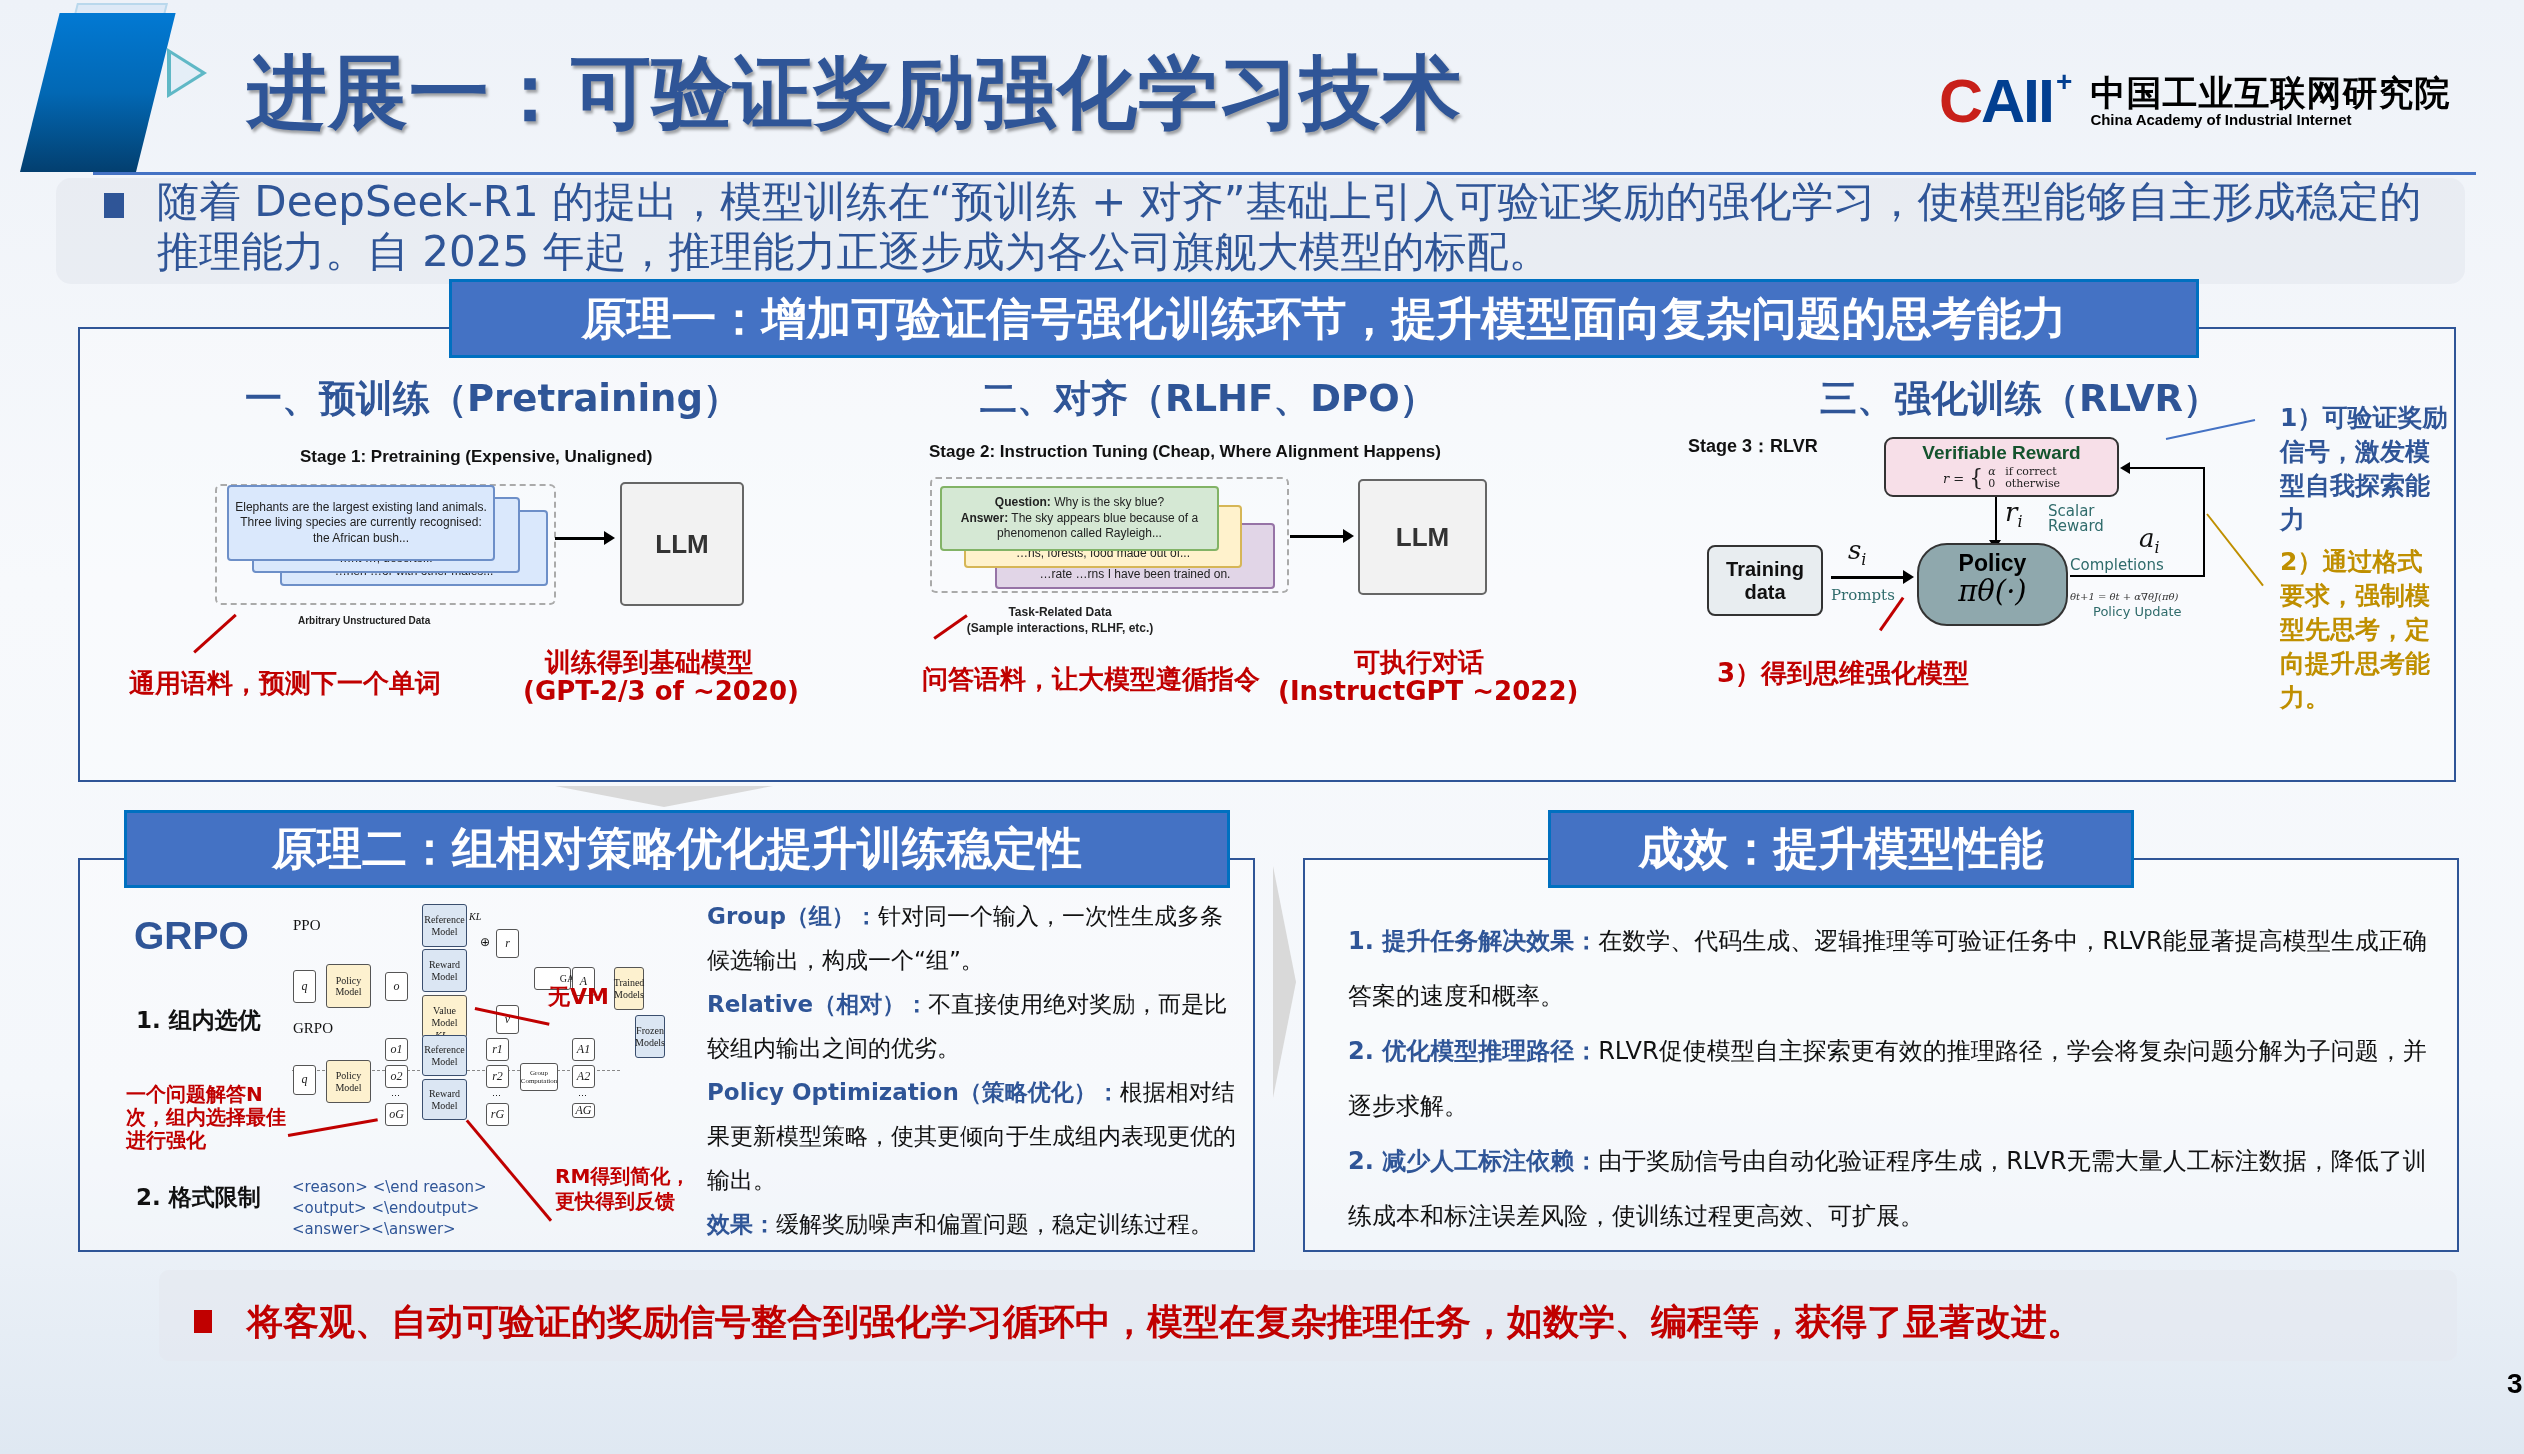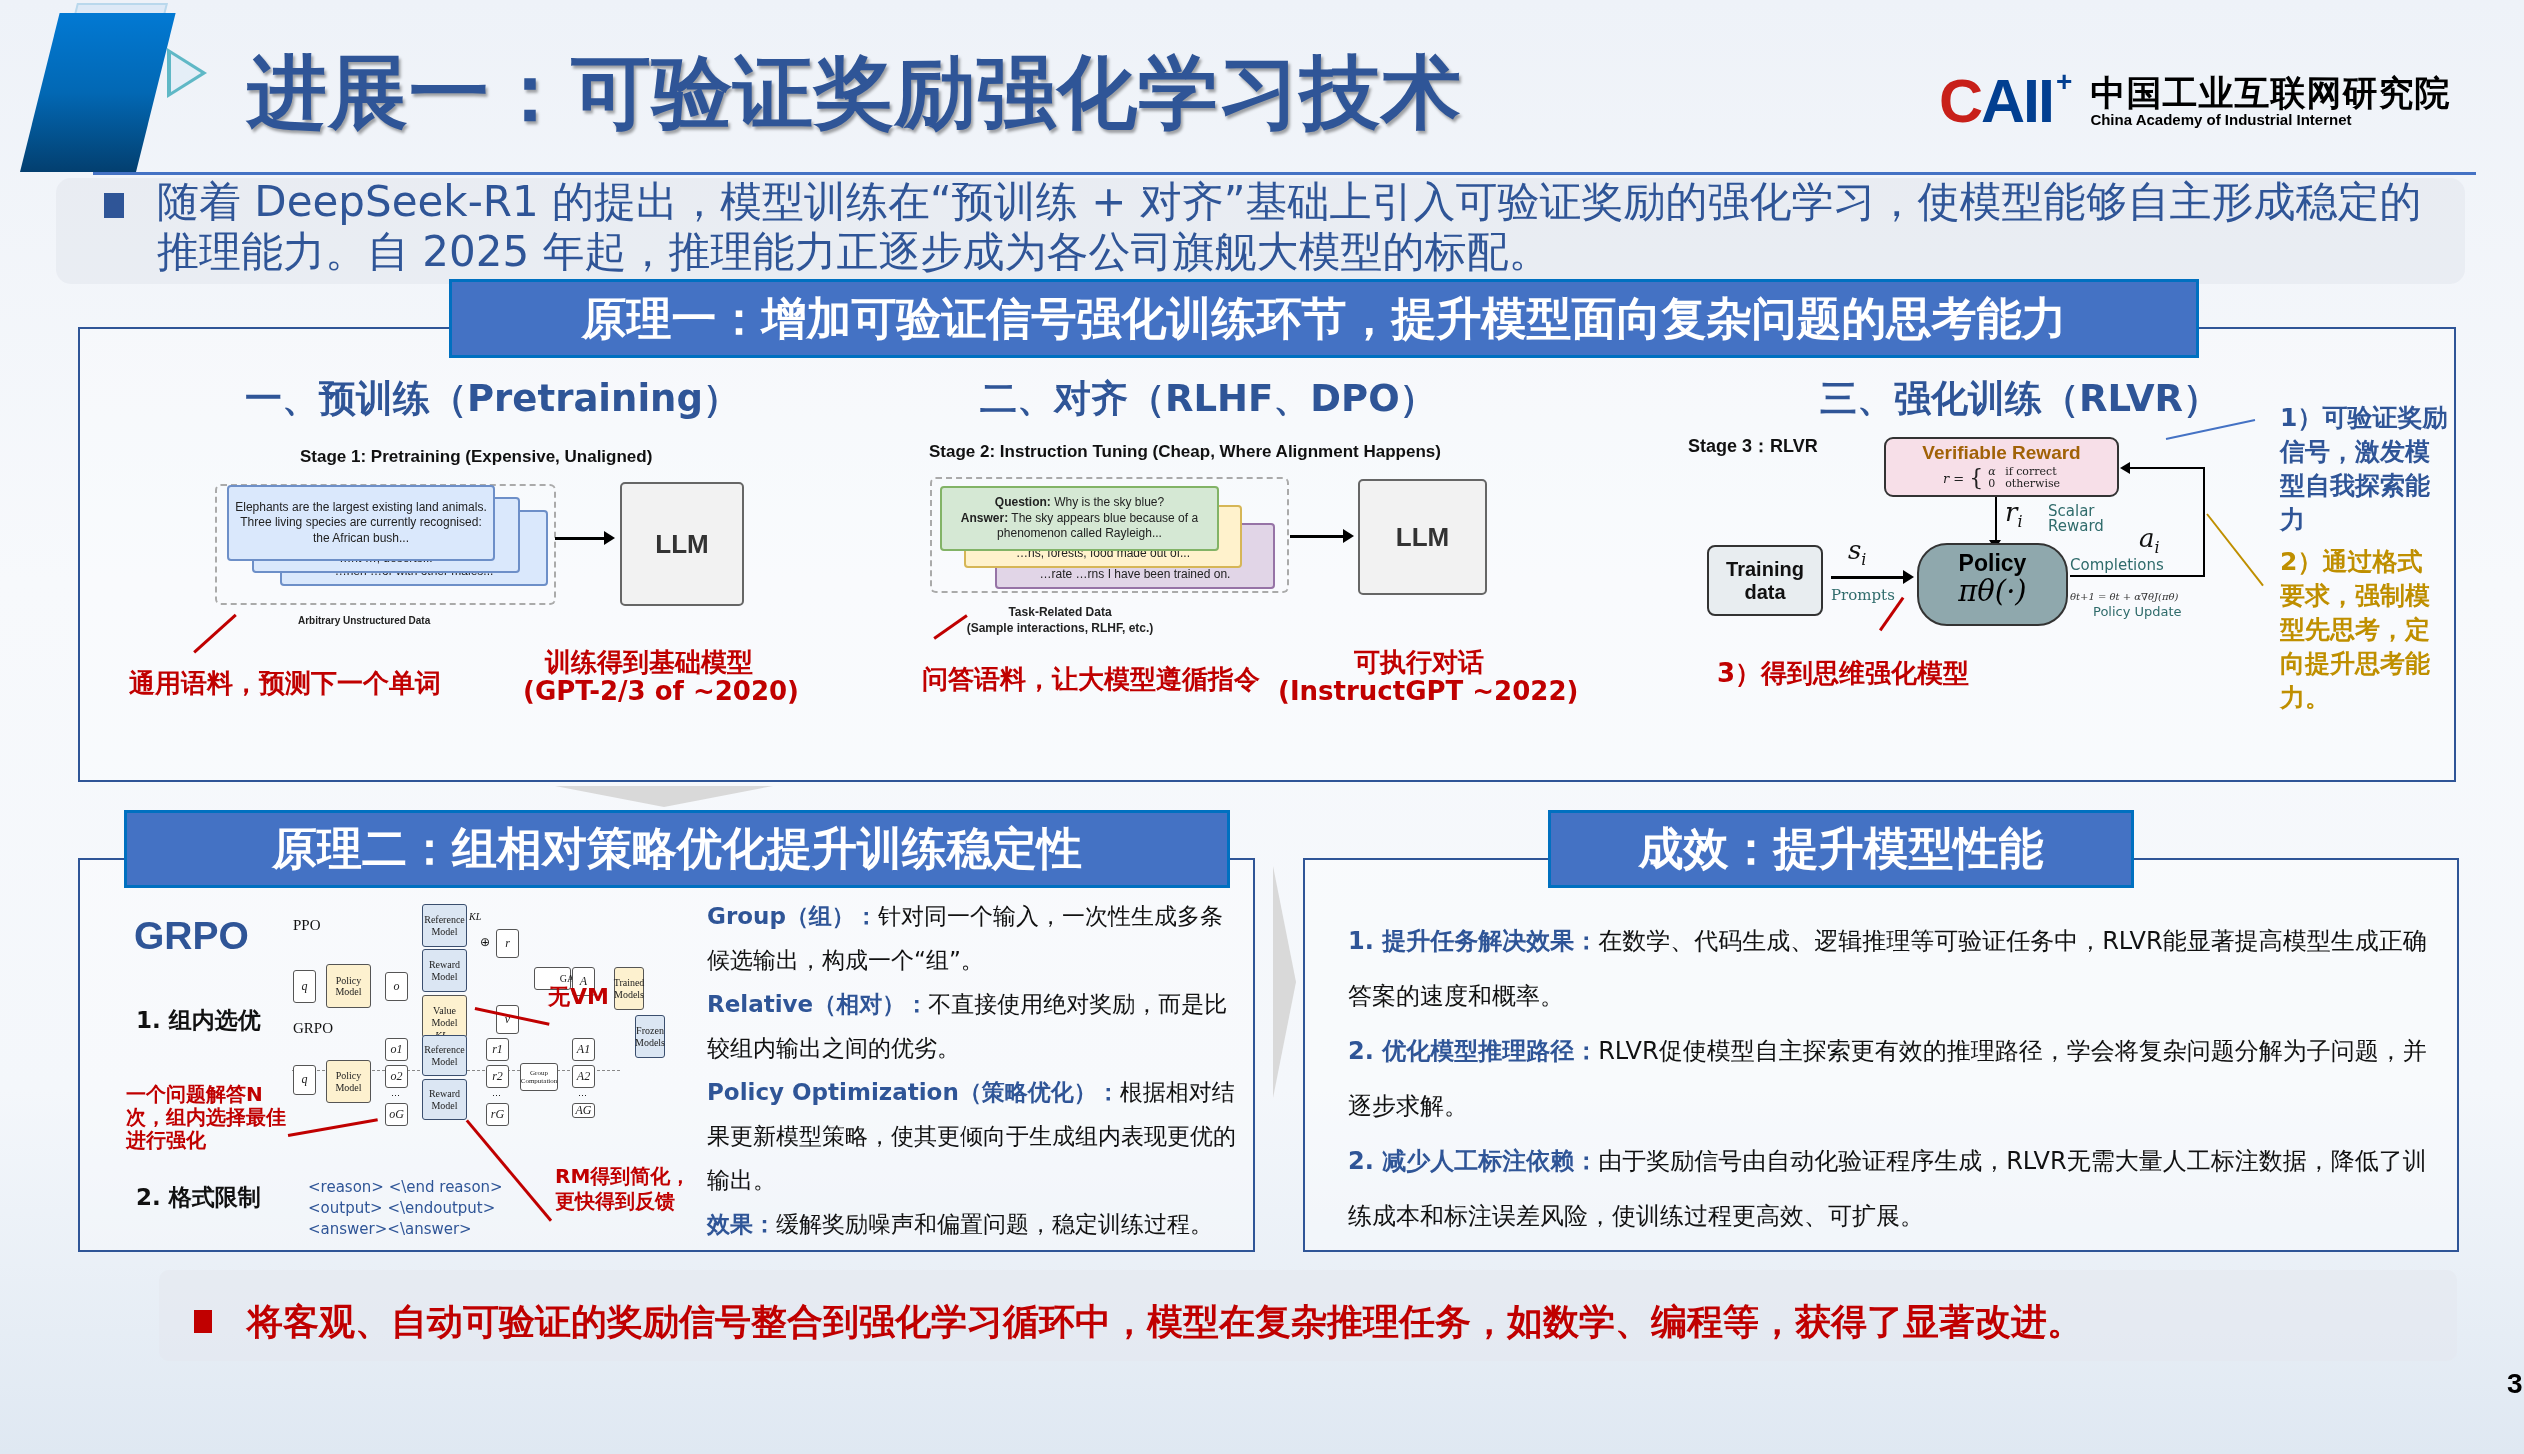--- a/index.html
+++ b/index.html
@@ -63,21 +63,21 @@
   .llm-box { background: #f2f2f2; border: 2.5px solid #666; border-radius: 5px; font-family: "Liberation Sans", sans-serif; font-weight: 700; font-size: 26px; color: #333; display: flex; align-items: center; justify-content: center; }
   .arrow-line { height: 2.5px; background: #000; }
   .arrow-head { width: 0; height: 0; border-top: 7px solid transparent; border-bottom: 7px solid transparent; border-left: 11px solid #000; }
   .caption { font-family: "Liberation Sans", sans-serif; font-size: 10px; font-weight: 700; color: #222; text-align: center; white-space: nowrap; }
 
   .red-note { color: #c00000; font-weight: 700; white-space: nowrap; }
   .red-arrow { height: 2.5px; background: #c00000; transform-origin: left center; }
 
   
   .vr-box { background: #f7dfe8; border: 2px solid #333; border-radius: 9px; }
-  .vr-title { font-family: "Liberation Sans", sans-serif; font-weight: 700; font-size: 19px; text-align: center; color: #a16207; }
+  .vr-title { font-family: "Liberation Sans", sans-serif; font-weight: 700; font-size: 19px; text-align: center; color: #14532d; }
   .vr-formula { font-family: "DejaVu Serif", serif; font-size: 13px; color: #222; text-align: center; }
   .td-box { background: #e8edf0; border: 2px solid #333; border-radius: 8px; font-family: "Liberation Sans", sans-serif; font-weight: 700; font-size: 20px; text-align: center; display: flex; align-items: center; justify-content: center; line-height: 1.15; }
   .policy-box { background: #8fa8ad; border: 2px solid #333; border-radius: 30px; text-align: center; }
   .policy-title { font-family: "Liberation Sans", sans-serif; font-weight: 700; font-size: 23px; color: #000; }
   .policy-math { font-family: "DejaVu Serif", serif; font-size: 29px; font-style: italic; color: #000; }
   .math-i { font-family: "DejaVu Serif", serif; font-style: italic; font-size: 26px; color: #111; }
   .teal-label { font-family: "DejaVu Sans", sans-serif; color: #2f6b6b; font-size: 15px; line-height: 1; }
   .teal-serif { font-family: "DejaVu Serif", serif; color: #2f6b6b; font-size: 15px; }
   .small-formula { font-family: "DejaVu Serif", serif; font-style: italic; font-size: 10px; color: #333; white-space: nowrap; }
 
@@ -230,21 +230,21 @@
 <div class="abs side-note-gold" style="left:2280px; top:545px; width:164px;">2）通过格式要求，强制模型先思考，定向提升思考能力。</div>
 
 <div class="abs" style="left:555px; top:786px; width:0; height:0; border-left:109px solid transparent; border-right:109px solid transparent; border-top:21px solid #d9d9d9;"></div>
 
 <div class="abs p2-frame"></div>
 <div class="abs banner p2-banner">原理二：组相对策略优化提升训练稳定性</div>
 <div class="abs grpo-title">GRPO</div>
 <div class="abs sub-item" style="left:136px; top:1005px;">1. 组内选优</div>
 <div class="abs sub-item" style="left:136px; top:1182px;">2. 格式限制</div>
 <div class="abs red-note" style="left:126px; top:1083px; width:162px; font-size:20px; line-height:23px; white-space:normal;">一个问题解答N次，组内选择最佳进行强化</div>
-<div class="abs" style="left:308px; top:1177px;">
+<div class="abs" style="left:292px; top:1177px;">
   <div class="fmt-tag">&lt;reason&gt; &lt;\end reason&gt;</div>
   <div class="fmt-tag">&lt;output&gt; &lt;\endoutput&gt;</div>
   <div class="fmt-tag">&lt;answer&gt;&lt;\answer&gt;</div>
 </div>
 
 <div class="abs diag-label" style="left:293px; top:917px;">PPO</div>
 <div class="abs diag-box diag-it" style="left:293px; top:970px; width:23px; height:33px;">q</div>
 <div class="abs diag-box diag-yellow" style="left:326px; top:964px; width:45px; height:44px;">Policy Model</div>
 <div class="abs diag-box diag-it" style="left:385px; top:972px; width:23px; height:29px;">o</div>
 <div class="abs diag-box diag-blue" style="left:422px; top:904px; width:45px; height:43px;">Reference Model</div>

